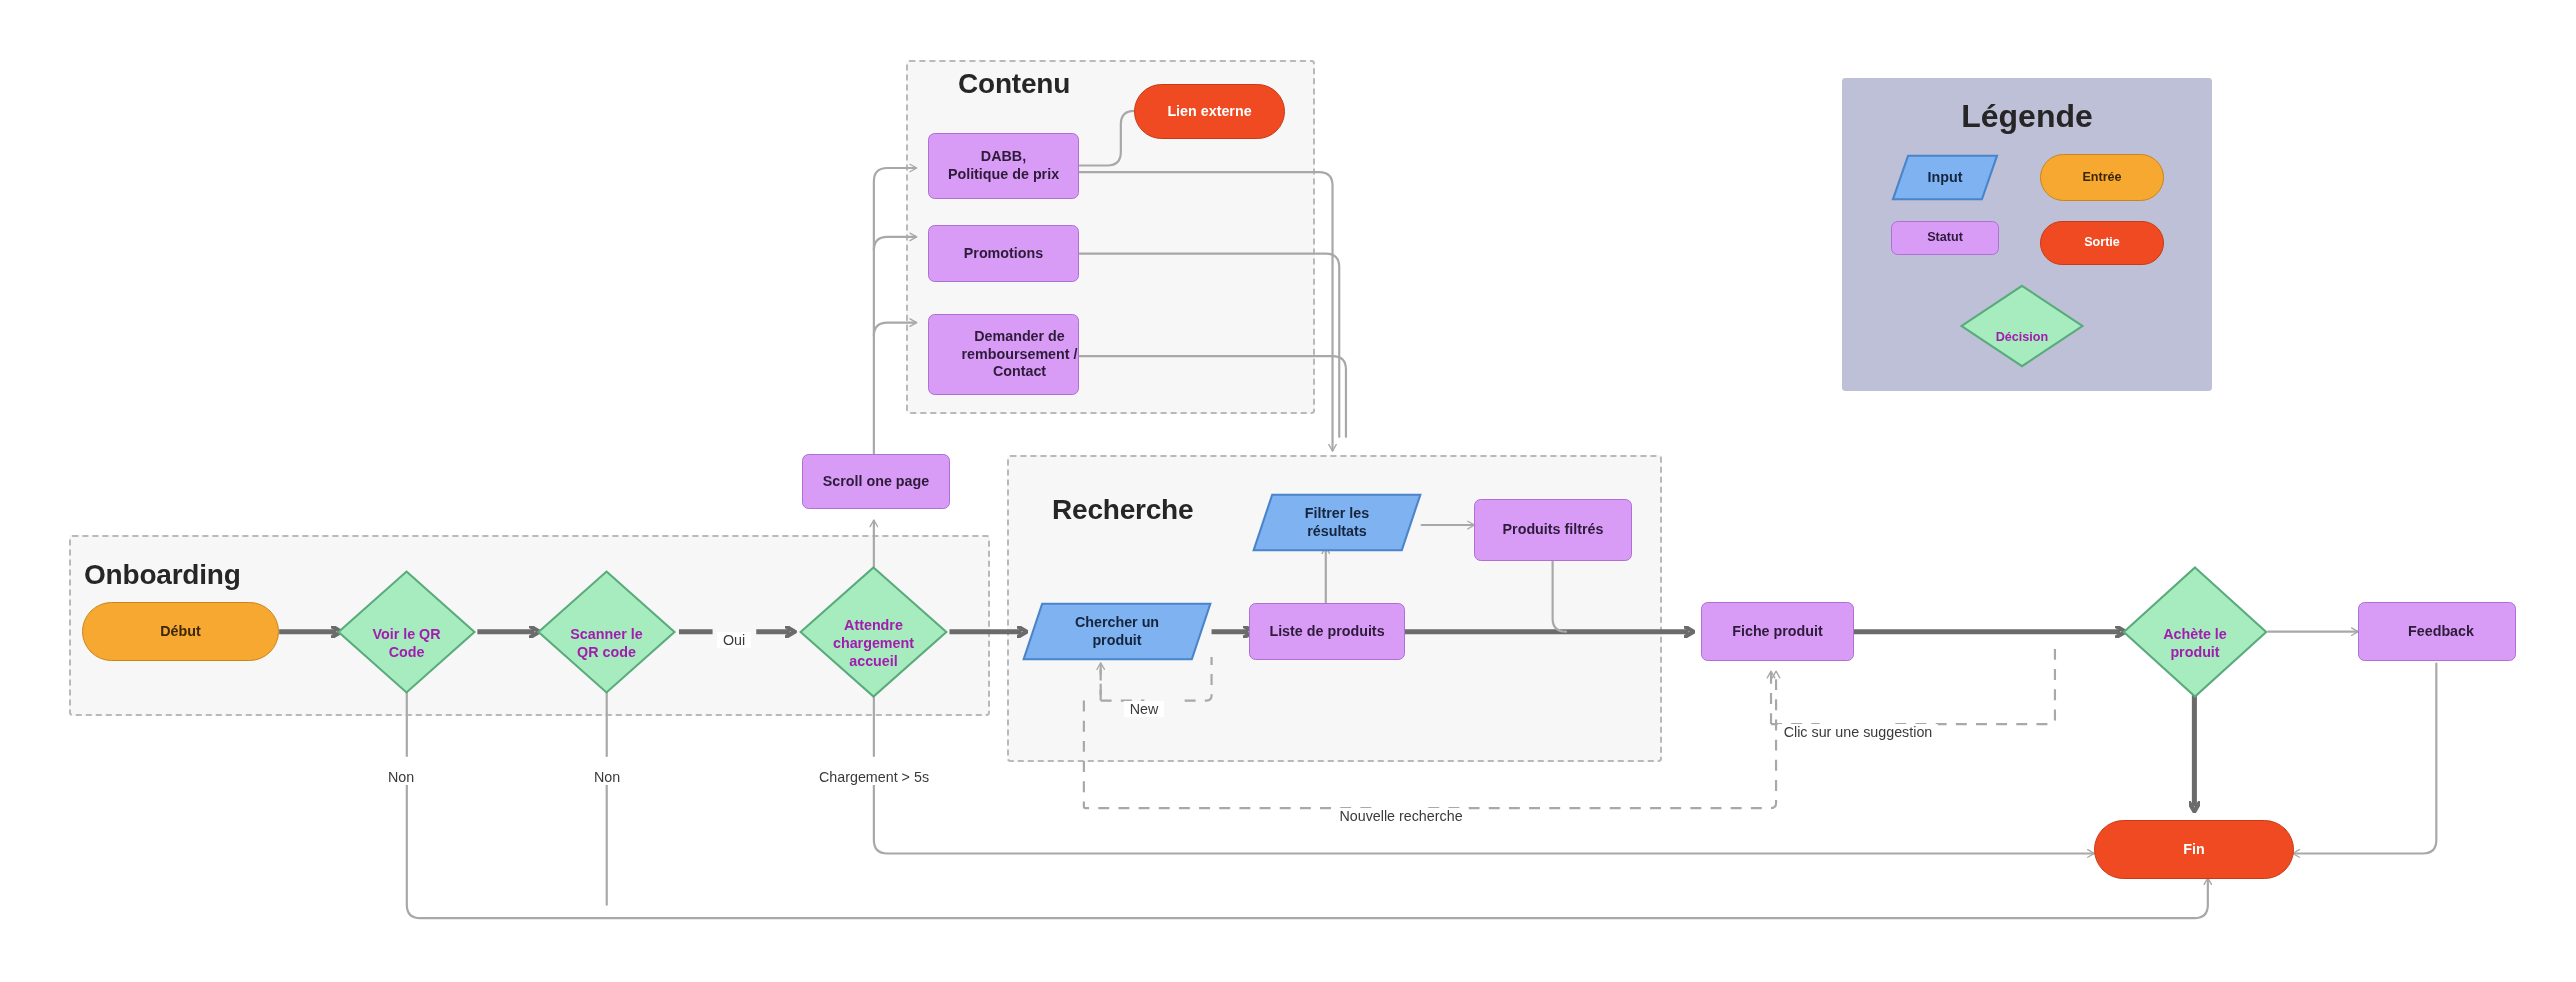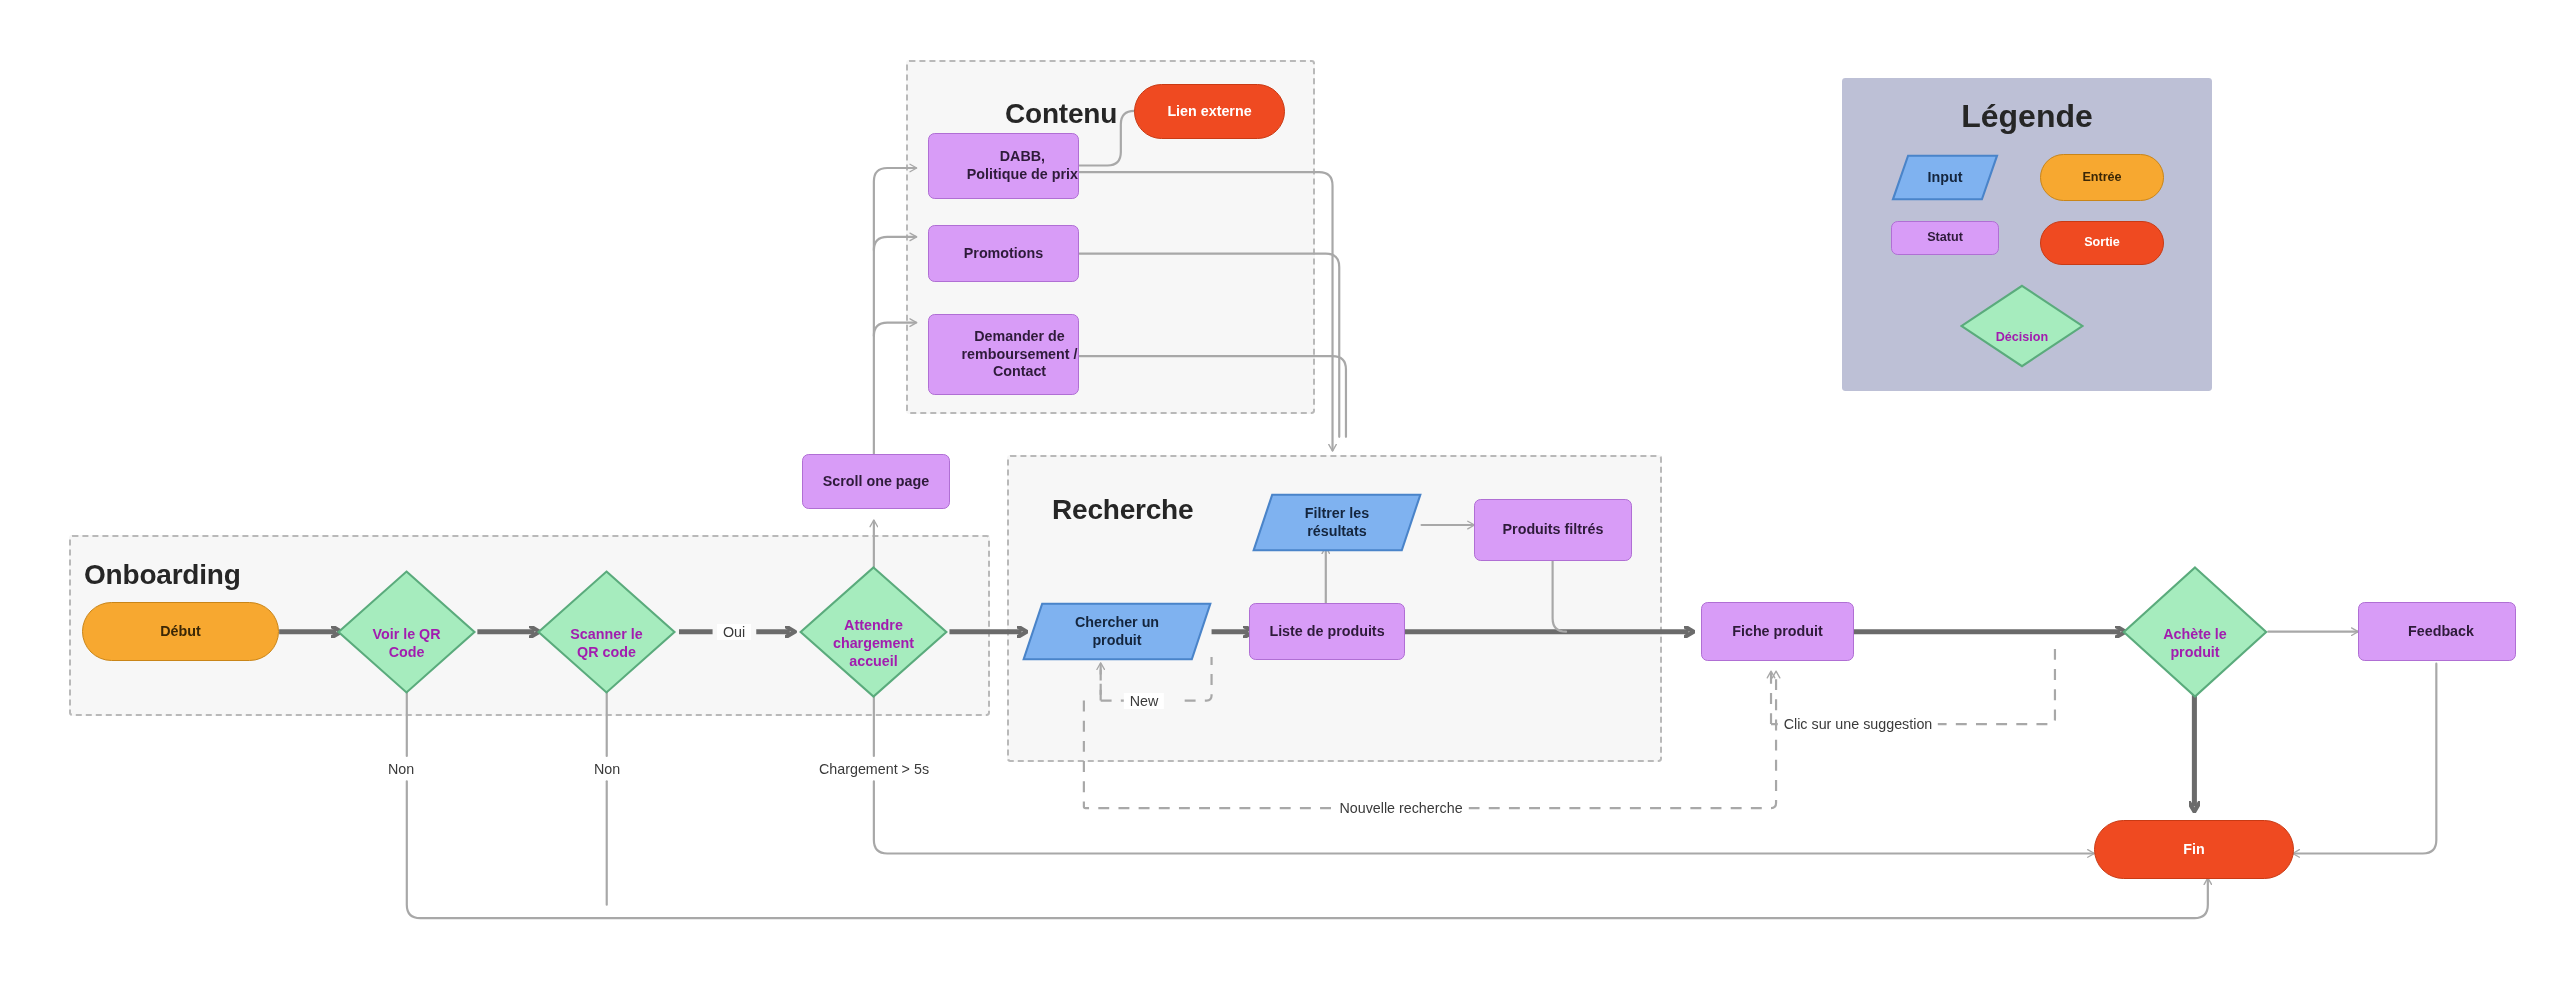--- a/index.html
+++ b/index.html
@@ -21,29 +21,29 @@
   .diamond-wrap .lbl{position:absolute;left:0;top:12px;width:100%;height:100%;display:flex;align-items:center;justify-content:center;
         text-align:center;font-size:14.3px;font-weight:bold;color:#a21caf;line-height:1.25;padding:0 5px;box-sizing:border-box;}
   .para-wrap{position:absolute;}
   .para-wrap .lbl{position:absolute;left:0;top:0;width:100%;height:100%;display:flex;align-items:center;justify-content:center;
         text-align:center;font-size:14.3px;font-weight:bold;color:#14253d;line-height:1.25;padding:0 8.4px;box-sizing:border-box;}
 
   .legend-panel{position:absolute;background:#bdc0d6;border-radius:3.4px;}
   .legend-title{position:absolute;width:100%;text-align:center;font-size:32px;font-weight:bold;color:#262626;}
   .legend-item{font-size:12.6px;}
 
-  .edge-label{position:absolute;font-size:14.3px;color:#3a3a3a;background:#ffffff;padding:0 5.9px;white-space:nowrap;transform:translate(-50%,-50%);}
+  .edge-label{position:absolute;font-size:14.3px;color:#3a3a3a;background:#ffffff;padding:0 5.9px;white-space:nowrap;transform:translate(-50%,-50%);margin-top:8px;}
 </style>
 </head>
 <body>
 
 <div id="stage">
 
   <div class="group-box" style="left:906px;top:60px;width:409px;height:354px;"></div>
-  <div class="group-title" style="left:958px;top:98px;margin-left:47px;">Contenu</div>
+  <div class="group-title" style="left:958px;top:68px;">Contenu</div>
 
   <div class="group-box" style="left:69px;top:535px;width:921px;height:181px;"></div>
   <div class="group-title" style="left:84px;top:559px;">Onboarding</div>
 
   <div class="group-box" style="left:1007px;top:455px;width:655px;height:307px;"></div>
   <div class="group-title" style="left:1052px;top:494px;">Recherche</div>
 
   <svg id="wires" viewBox="0 0 3066 1169">
     <defs>
       <marker id="ah-thick" markerWidth="14" markerHeight="14" refX="6" refY="7" orient="auto" markerUnits="userSpaceOnUse">
@@ -123,21 +123,21 @@
 
       <path d="M1290,834 L1290,960 Q1290,962 1292,962 L1636,962"></path>
       <path d="M1700,962 L2108,962 Q2114,962 2114,956 L2114,800" marker-end="url(#ah-dash)"></path>
 
       <path d="M2108,862 L2166,862"></path>
       <path d="M2256,862 L2440,862 Q2446,862 2446,856 L2446,764"></path>
       <path d="M2108,862 L2108,800" marker-end="url(#ah-dash)"></path>
     </g>
   </svg>
 
-  <div class="node rect status" style="left:928px;top:133px;width:151px;height:66px;justify-content:flex-end;">
+  <div class="node rect status" style="left:928px;top:133px;width:151px;height:66px;">
     <span>
       <span>DABB,</span><br><span>Politique de prix</span>
     </span>
   </div>
 
   <div class="node rect status" style="left:928px;top:225px;width:151px;height:57px;">
     <span>Promotions</span>
   </div>
 
   <div class="node rect status" style="left:928px;top:314px;width:151px;height:81px;padding-left:32px;">

